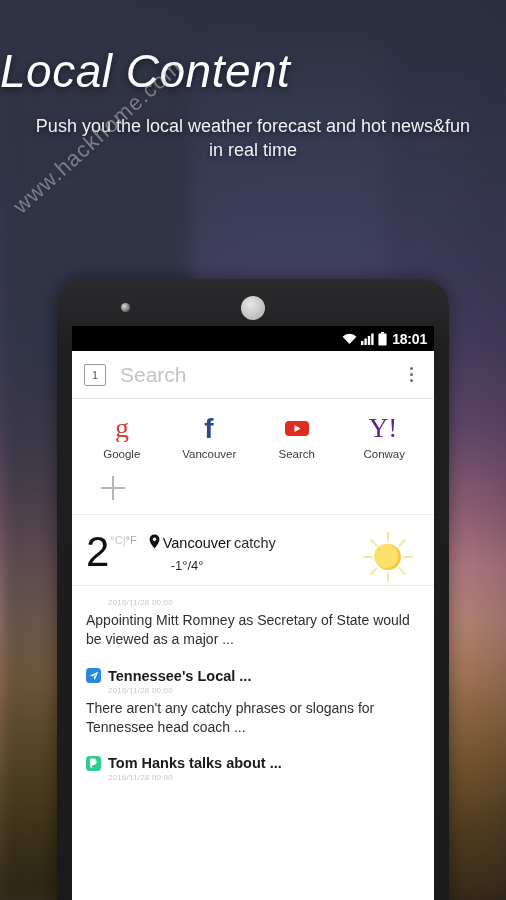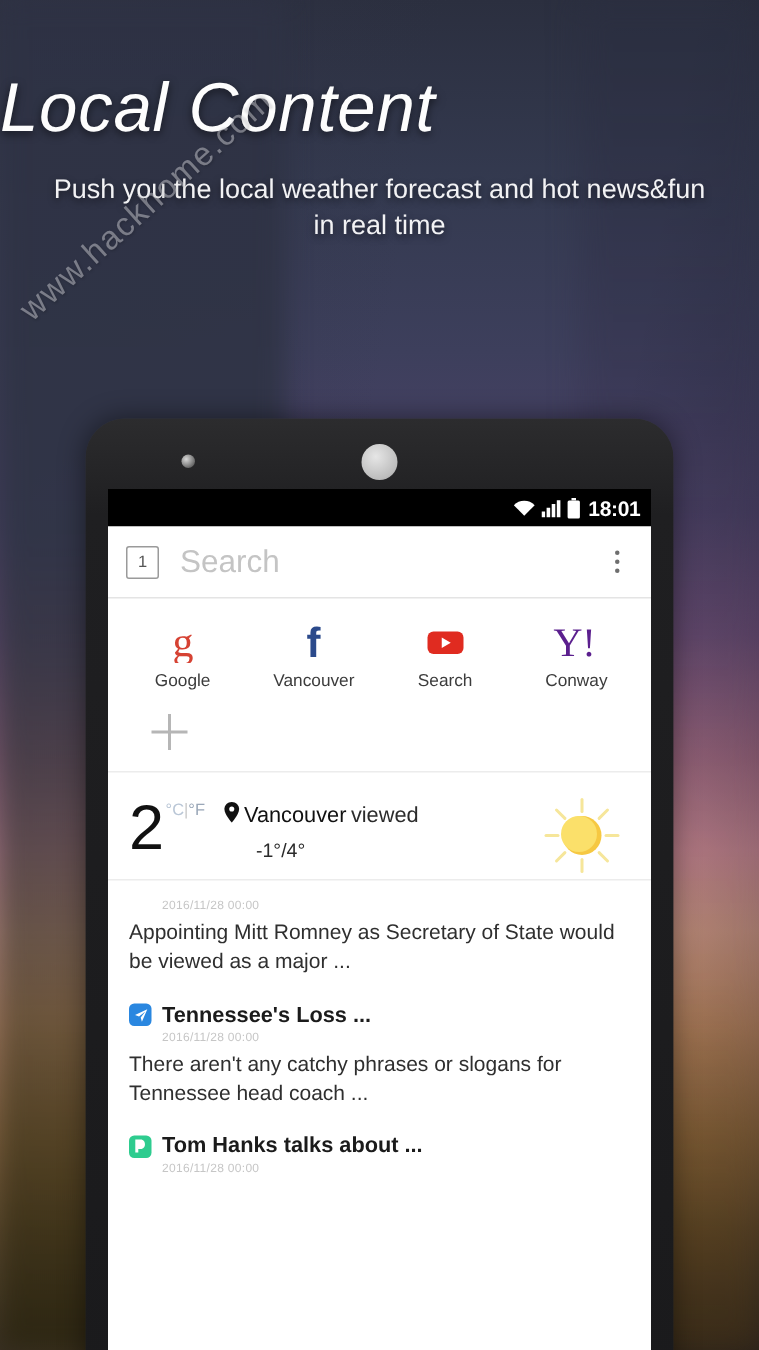--- a/index.html
+++ b/index.html
@@ -443,21 +443,21 @@
         </div>
         <div class="w-mid">
           <div class="w-loc">
             <span>
               <svg width="11" height="15" viewBox="0 0 11 15">
                 <path d="M5.5 0.6 C2.7 0.6 0.6 2.7 0.6 5.4 C0.6 9 5.5 14.4 5.5 14.4 C5.5 14.4 10.4 9 10.4 5.4 C10.4 2.7 8.3 0.6 5.5 0.6 Z" fill="#111"></path>
                 <circle cx="5.5" cy="5.3" r="1.7" fill="#fff"></circle>
               </svg>
             </span>
             <span class="city">Vancouver</span>
-            <span class="cond">viewed</span>
+            <span class="cond">catchy</span>
           </div>
           <div class="w-range">-1°/4°</div>
         </div>
         <div class="w-sun">
           <svg width="56" height="56" viewBox="0 0 56 56">
             <g stroke="#f6e69a" stroke-width="2" stroke-linecap="round">
               <line x1="28" y1="4" x2="28" y2="12"></line>
               <line x1="28" y1="44" x2="28" y2="52"></line>
               <line x1="4" y1="28" x2="12" y2="28"></line>
               <line x1="44" y1="28" x2="52" y2="28"></line>
@@ -479,21 +479,21 @@
           <div class="n-snip">Appointing Mitt Romney as Secretary of State would be viewed as a major ...</div>
         </div>
 
         <div class="news-item">
           <div class="n-head">
             <span class="n-ico" style="background:#2a87e0">
               <svg width="10" height="10" viewBox="0 0 10 10">
                 <path d="M9.2 0.8 L1 4.6 L3.7 5.6 L7.9 2.4 L4.8 6.3 L5.6 9.2 Z" fill="#fff"></path>
               </svg>
             </span>
-            <span class="n-title">Tennessee's Loss ...</span>
+            <span class="n-title">Tennessee's Local ...</span>
           </div>
           <div class="n-date">2016/11/28 00:00</div>
           <div class="n-snip">There aren't any catchy phrases or slogans for Tennessee head coach ...</div>
         </div>
 
         <div class="news-item">
           <div class="n-head">
             <span class="n-ico" style="background:#2ecc8f">
               <svg width="9" height="10" viewBox="0 0 9 10">
                 <path d="M1.2 0.6 H5.4 A3.4 3.4 0 0 1 5.4 7 H3.2 V9.4 H1.2 Z" fill="#fff"></path>

